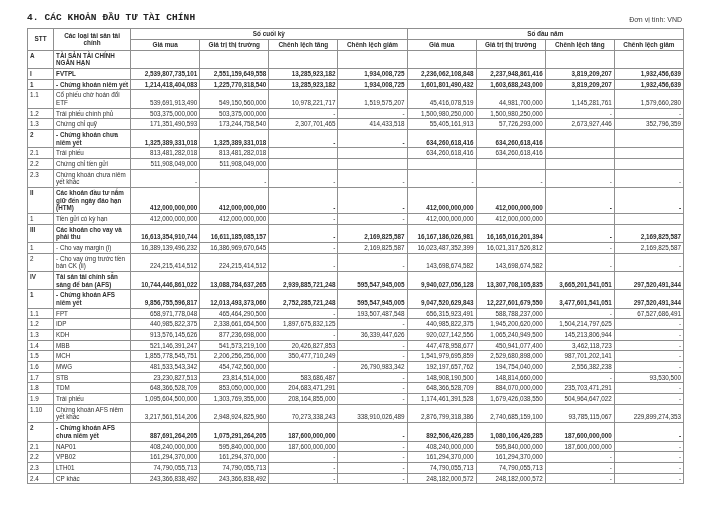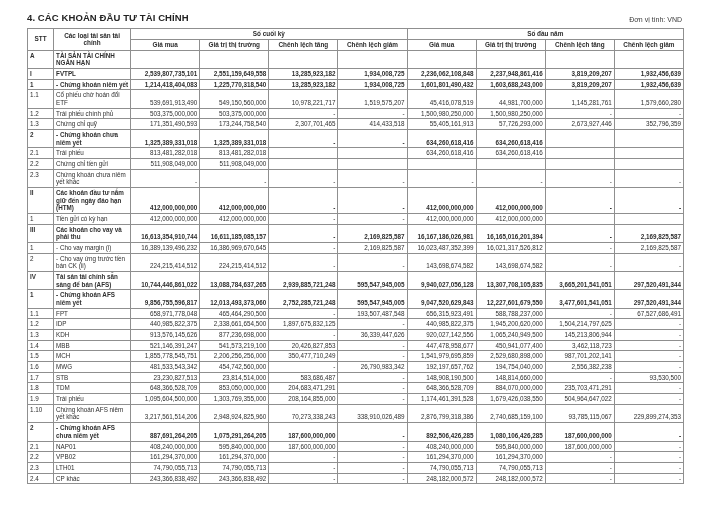--- a/index.html
+++ b/index.html
@@ -3,21 +3,21 @@
 <meta charset="utf-8">
 <style>
   html,body{margin:0;padding:0;}
   body{
     width:708px;height:514px;overflow:hidden;
     background:#ffffff;color:#2e2e2e;
     font-family:"Liberation Sans", sans-serif;
   }
   .page{padding:8px 24px 0 27px;}
   .page-header{display:flex;justify-content:space-between;align-items:flex-end;margin-bottom:5px;}
-  .doc-title{font-size:9.5px;font-weight:bold;color:#222;letter-spacing:.1px;padding-top:4px;}
+  .doc-title{font-size:9.5px;font-weight:bold;color:#222;letter-spacing:.1px;padding-top:4px;font-family:Liberation Mono, monospace;}
   .unit-label{font-size:7px;color:#3a3a3a;padding-right:2px;}
   table.fin{
     border-collapse:collapse;table-layout:fixed;width:657px;
   }
   table.fin th, table.fin td{
     border:1px solid #8f8f8f;
     font-size:6.3px;line-height:1.22;
     padding:1px 2px;
     overflow:hidden;
   }

